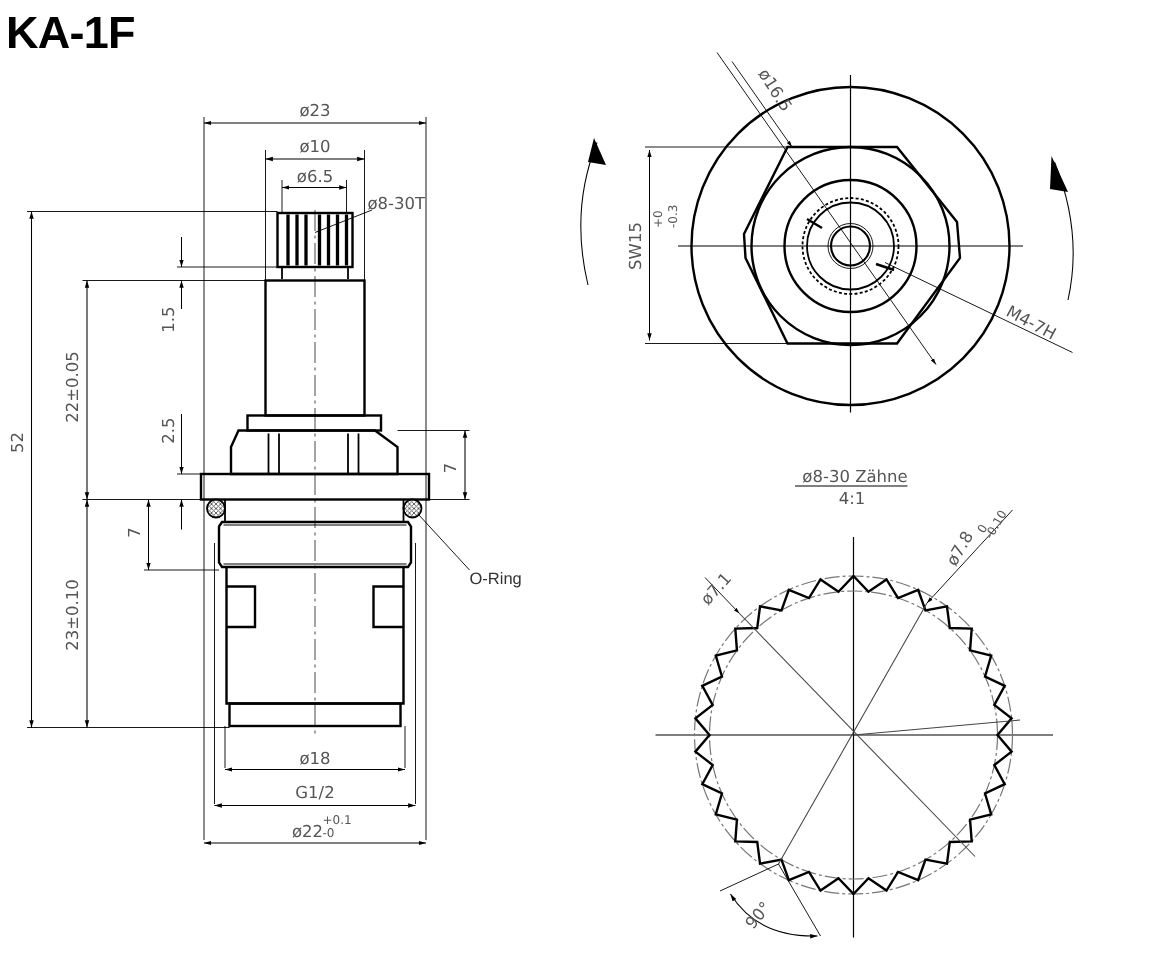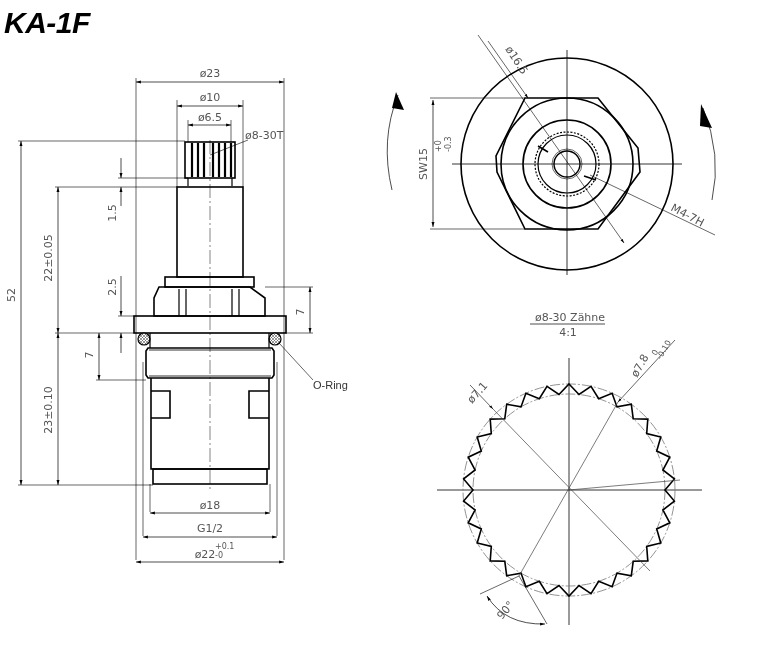--- a/index.html
+++ b/index.html
@@ -1,17 +1,17 @@
 <!DOCTYPE html>
 <html><head>
 <meta charset="utf-8">
 <style>
   html, body { margin:0; padding:0; background:#ffffff; }
   body { width:782px; height:653px; position:relative; overflow:hidden; font-family:"Liberation Sans", sans-serif; }
-  .title { position:absolute; left:4px; top:6px; font-family:"Liberation Sans", sans-serif; font-weight:bold; font-style:italic; font-size:30px; color:#000; letter-spacing:-0.5px; }
+  .title { position:absolute; left:4px; top:6px; font-family:"Liberation Sans", sans-serif; font-weight:bold; font-size:30px; color:#000; letter-spacing:-0.5px; }
   svg { position:absolute; left:0; top:0; }
   .dim { font-family:"DejaVu Sans", sans-serif; font-size:11px; fill:#555; }
   .dims { font-family:"DejaVu Sans", sans-serif; font-size:8px; fill:#555; }
   .lbl { font-family:"Liberation Sans", sans-serif; font-size:11px; fill:#333; }
 </style>
 </head>
 <body>
 
 <div class="title">KA-1F</div>
 

